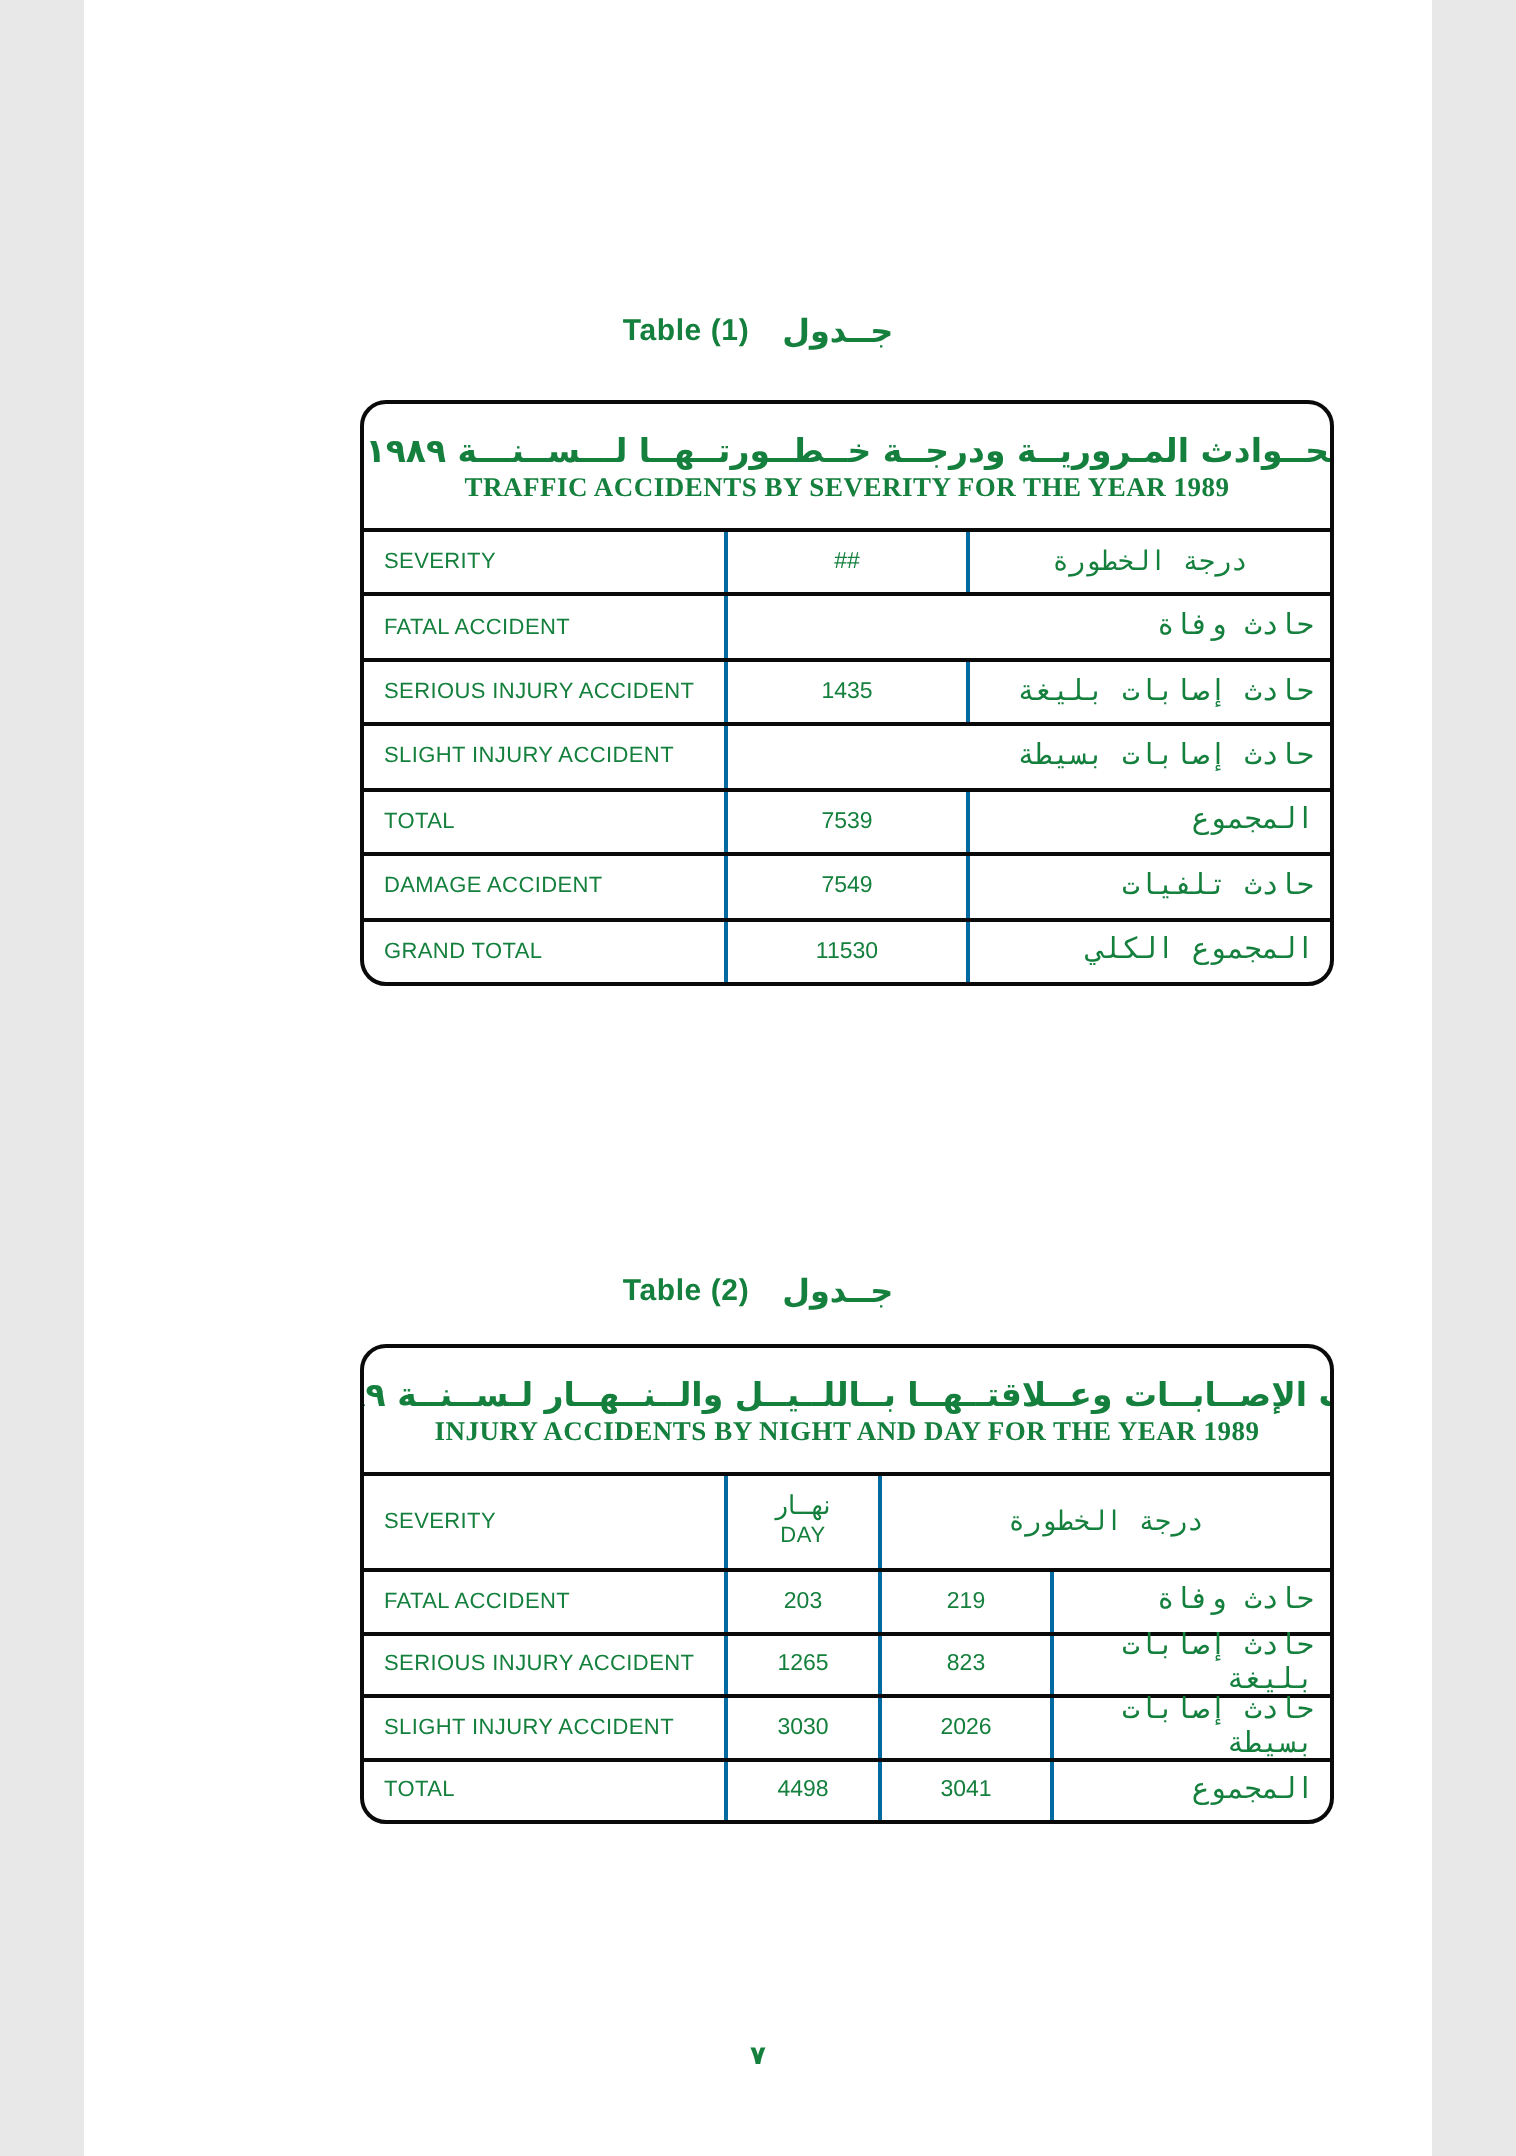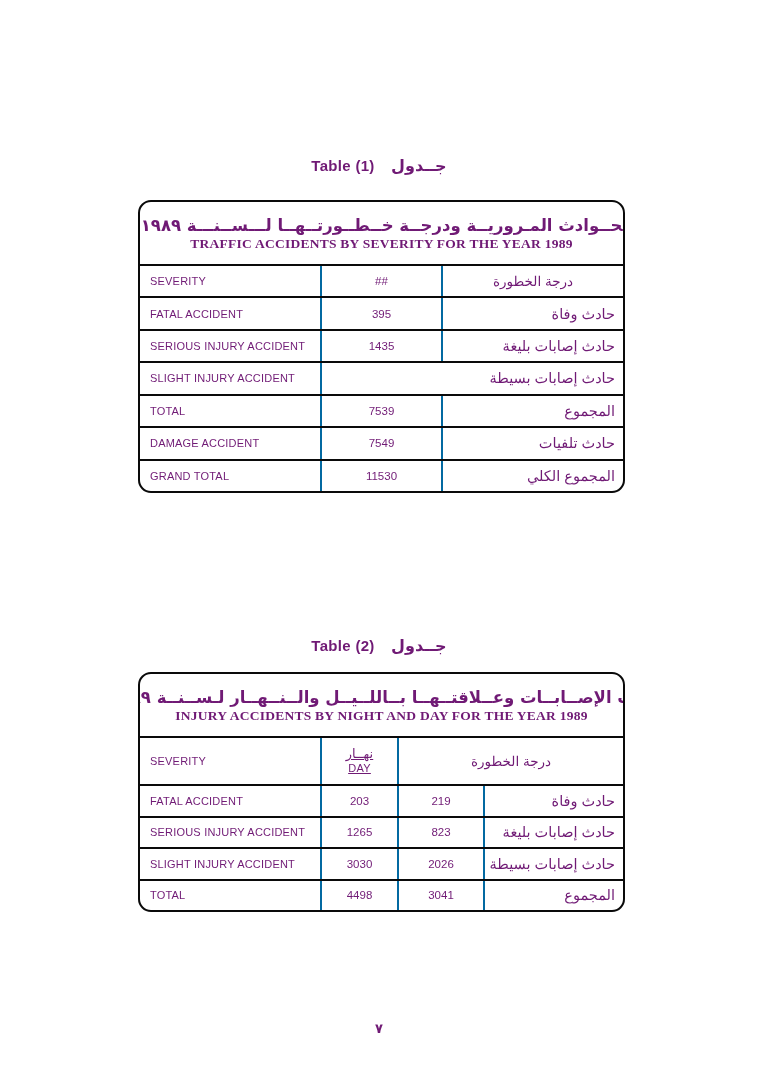--- a/index.html
+++ b/index.html
@@ -1,22 +1,22 @@
 <!DOCTYPE html>
 <html lang="en"><head>
 <meta charset="utf-8">
 <style>
   html, body { margin: 0; padding: 0; background: #e8e8e8; }
   .page {
     position: relative;
-    width: 758px;
+    width: 674px;
     height: 1078px;
     margin: 0 auto;
     background: #ffffff;
-    color: #701a75;
+    color: #15803d;
     font-family: "Liberation Sans", sans-serif;
     overflow: hidden;
   }
 
   
   .tbl-heading {
     position: absolute;
     left: 0; right: 0;
     text-align: center;
     white-space: nowrap;
@@ -101,21 +101,21 @@
     font-size: 11px;
     letter-spacing: 0.2px;
     padding-left: 10px;
   }
   .num {
     font-family: "Liberation Sans", sans-serif;
     font-size: 11.5px;
     justify-content: center;
   }
   .ar {
-    font-family: Liberation Sans, sans-serif;
+    font-family: Liberation Mono, monospace;
     font-size: 14.5px;
     direction: rtl;
     padding-right: 8px;
     justify-content: flex-start; 
   }
   .ar.centered {
     justify-content: center;
     padding-right: 0;
     font-size: 13.5px;
   }
@@ -130,21 +130,20 @@
   .t2-c2 { flex: 0 0 77px; }
   .t2-c3 { flex: 0 0 86px; }
   .t2-c4 { flex: 1; }
 
   
   .t2-header { flex: 0 0 46px; }
   .stack {
     flex-direction: column;
     justify-content: center;
     gap: 0px;
-    text-decoration: underline;
   }
   .stack .s-ar {
     font-family: "DejaVu Sans", sans-serif;
     font-size: 13px;
     direction: rtl;
     line-height: 1.1;
   }
   .stack .s-en {
     font-family: "Liberation Sans", sans-serif;
     font-size: 11px;
@@ -181,21 +180,20 @@
     </div>
 
     <div class="trow">
       <div class="cell lbl t1-c1 rborder">SEVERITY</div>
       <div class="cell num t1-c2 rborder">##</div>
       <div class="cell ar centered t1-c3">درجة الخطورة</div>
     </div>
 
     <div class="trow">
       <div class="cell lbl t1-c1 rborder">FATAL ACCIDENT</div>
-      <div class="cell num t1-c2 rborder">395</div>
       <div class="cell ar t1-c3">حادث وفاة</div>
     </div>
     <div class="trow">
       <div class="cell lbl t1-c1 rborder">SERIOUS INJURY ACCIDENT</div>
       <div class="cell num t1-c2 rborder">1435</div>
       <div class="cell ar t1-c3">حادث إصابات بليغة</div>
     </div>
     <div class="trow">
       <div class="cell lbl t1-c1 rborder">SLIGHT INJURY ACCIDENT</div>
       <div class="cell ar t1-c3">حادث إصابات بسيطة</div>

